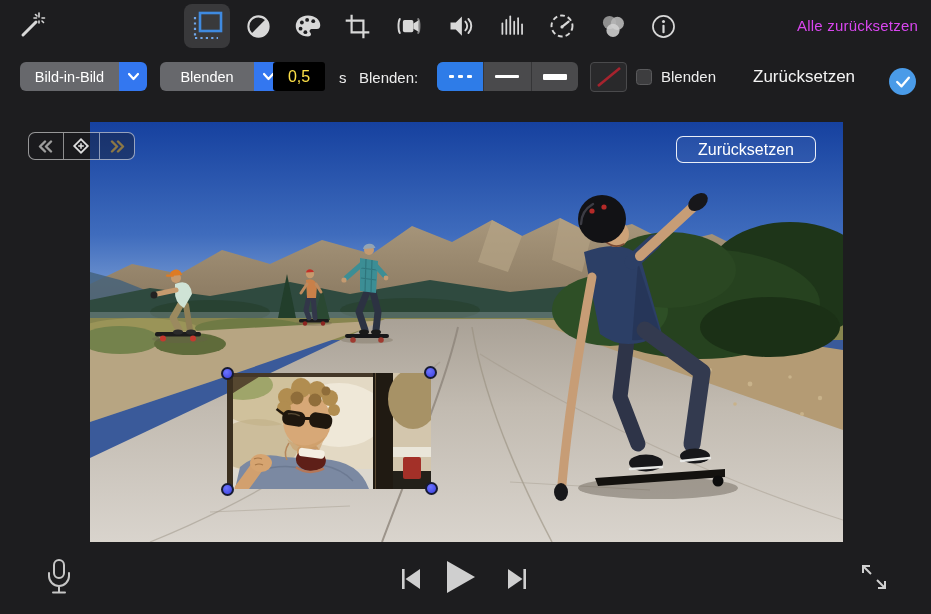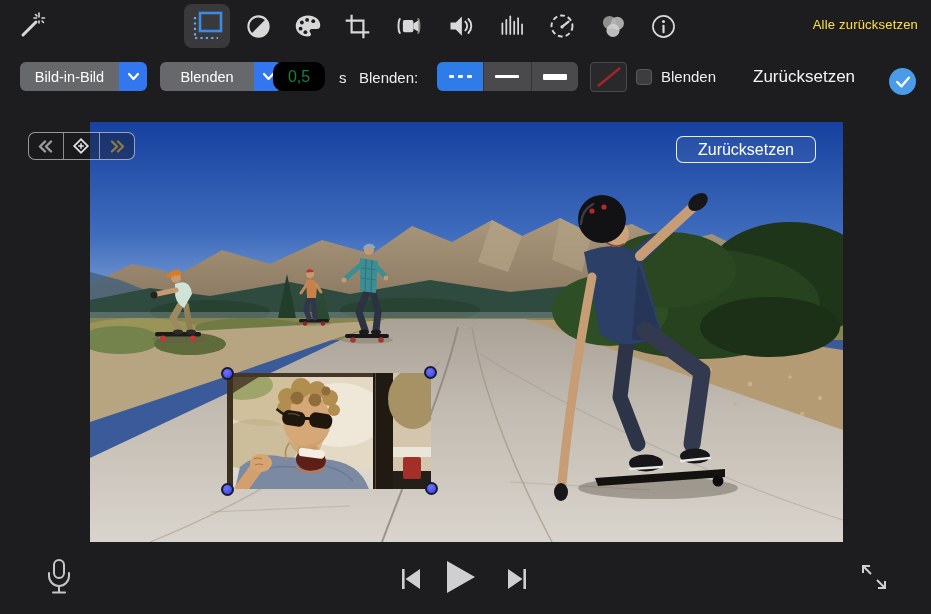--- a/index.html
+++ b/index.html
@@ -2,26 +2,26 @@
 <html><head>
 <meta charset="utf-8">
 <style>
   * { margin:0; padding:0; box-sizing:border-box; }
   html,body { width:931px; height:614px; }
   body { background:#1d1d1f; font-family:"Liberation Sans",sans-serif; position:relative; overflow:hidden; color:#ededed; }
   .abs { position:absolute; }
   
   .icon-btn { position:absolute; top:12px; width:28px; height:28px; display:flex; align-items:center; justify-content:center; }
   .sel-box { position:absolute; left:184px; top:4px; width:46px; height:44px; background:#39393b; border-radius:8px; display:flex; align-items:center; justify-content:center; }
-  .reset-all { position:absolute; right:13px; top:17px; font-size:13px; color:#fde047; letter-spacing:.2px; cursor:default; }
+  .reset-all { position:absolute; right:13px; top:17px; font-size:15px; color:#d946ef; letter-spacing:.2px; cursor:default; }
   
   .popup { position:absolute; top:62px; height:29px; display:flex; border-radius:6px; overflow:hidden; font-size:14.5px; color:#fff; }
   .popup .lbl { background:#67686c; display:flex; align-items:center; justify-content:center; flex:1; padding:4px 8px; }
   .popup .chev { background:#3377f0; width:28px; display:flex; align-items:center; justify-content:center; }
-  .val-field { position:absolute; left:273px; top:62px; width:52px; height:29px; background:#000; color:#15803d; font-size:16px; display:flex; align-items:center; justify-content:center; border-radius:10px; }
+  .val-field { position:absolute; left:273px; top:62px; width:52px; height:29px; background:#000; color:#fde047; font-size:16px; display:flex; align-items:center; justify-content:center; border-radius:3px; }
   .row-label { position:absolute; top:69px; font-size:15px; color:#ededed; }
   .seg { position:absolute; left:437px; top:62px; width:141px; height:29px; background:#4a4a4c; border-radius:6px; display:flex; overflow:hidden; }
   .seg .s { flex:1; display:flex; align-items:center; justify-content:center; border-right:1px solid #353537; }
   .seg .s:last-child { border-right:none; }
   .seg .s.on { background:#2e7ce8; }
   .dash3 { display:flex; gap:4px; } .dash3 i { width:5px; height:3px; background:#fff; border-radius:1px; }
   .line-thin { width:24px; height:2.5px; background:#fff; border-radius:1px; }
   .line-thick { width:24px; height:6px; background:#fff; border-radius:1px; }
   .swatch-btn { position:absolute; left:590px; top:62px; width:37px; height:30px; background:#29292b; border:1px solid #4a4a4c; border-radius:4px; display:flex; align-items:center; justify-content:center; }
   .checkbox { position:absolute; left:636px; top:69px; width:16px; height:16px; background:#3d3d3f; border:1px solid #5a5a5c; border-radius:3.5px; }

